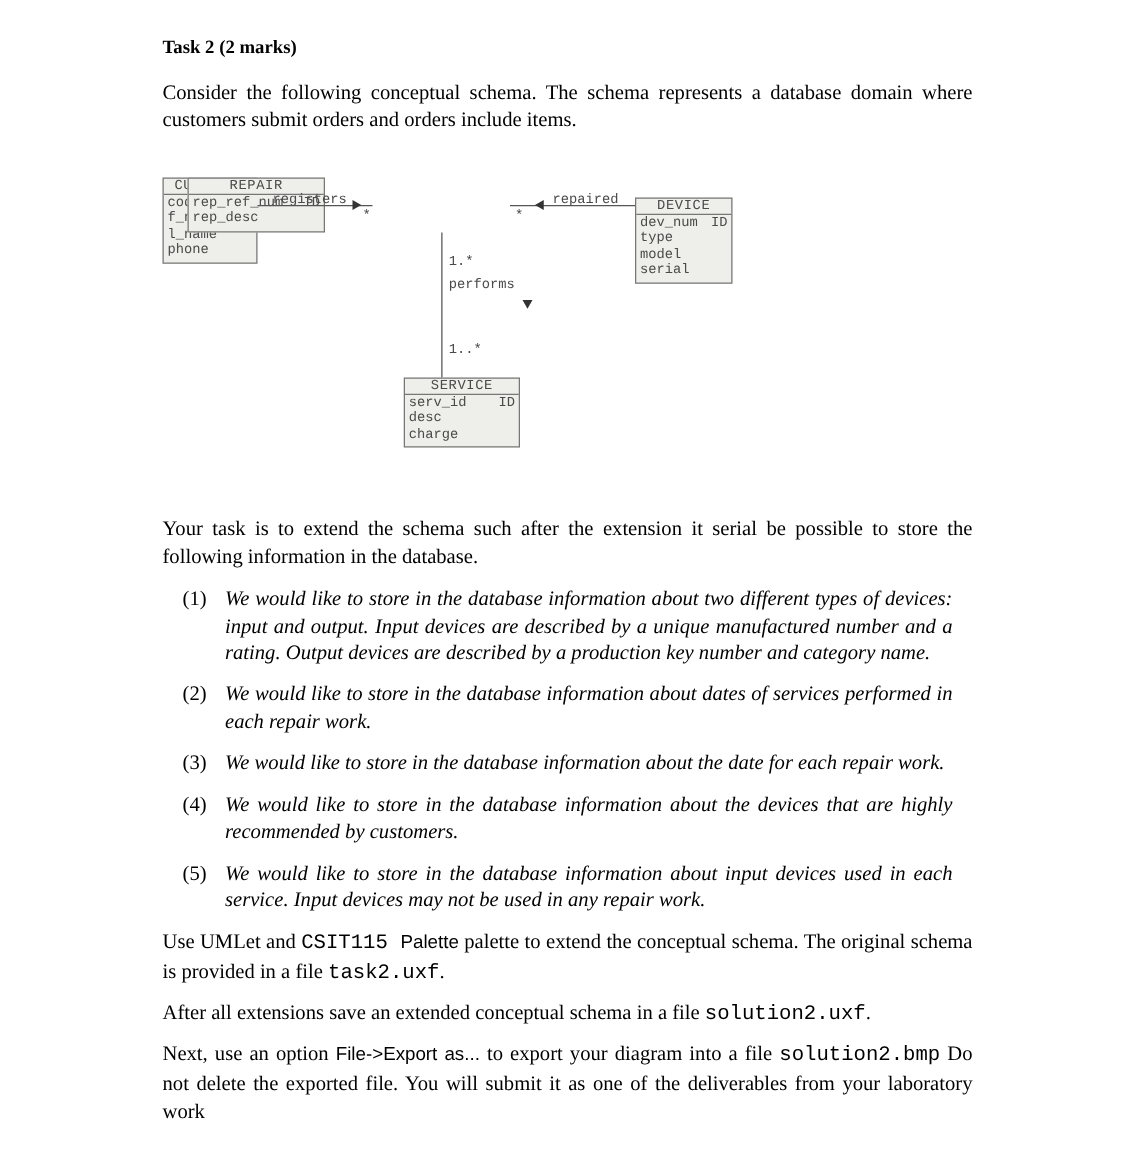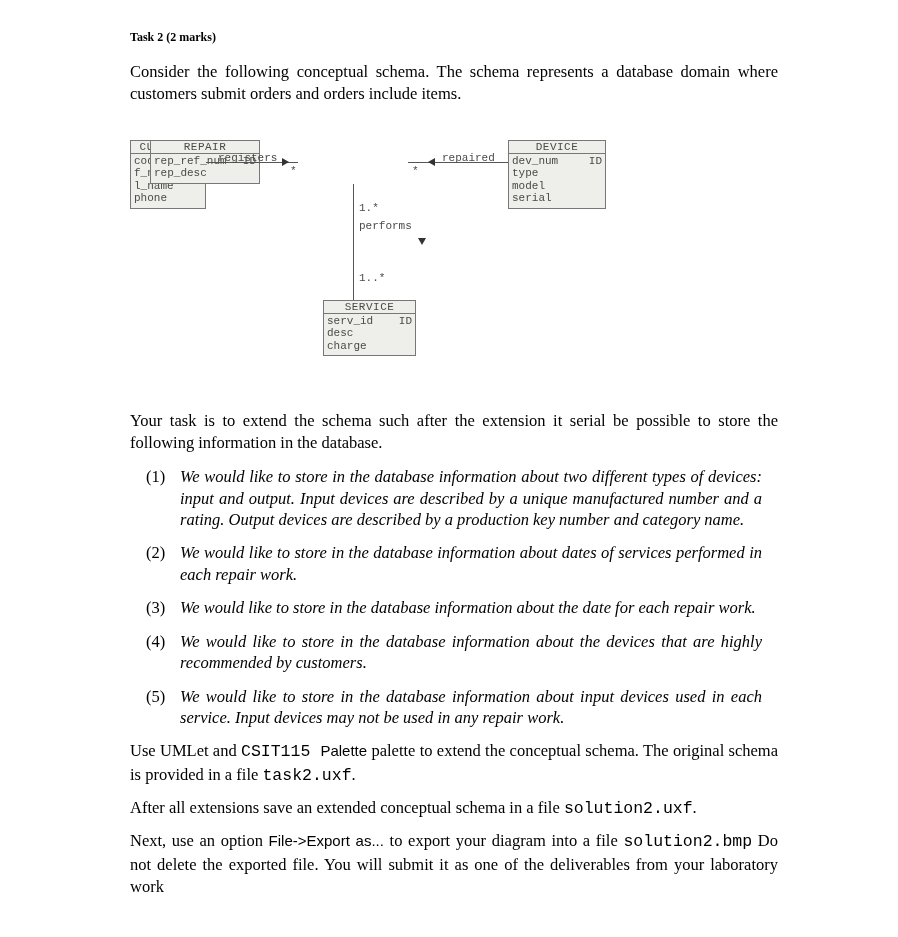--- a/index.html
+++ b/index.html
@@ -11,21 +11,21 @@
     color: #000;
     width: 898px;
   }
   .page {
     padding: 30px 120px 30px 130px;
     box-sizing: border-box;
     width: 898px;
   }
   .title {
     font-weight: bold;
-    font-size: 12px;
+    font-size: 15px;
     margin-bottom: 16px;
   }
   .para {
     font-size: 16.5px;
     line-height: 1.35;
     text-align: justify;
     margin: 10px 0;
   }
   .diagram-wrap {
     margin: 34px 0 40px 0;
@@ -153,21 +153,21 @@
           <div class="row">
               <span class="attr">rep_ref_num</span>
               <span class="idtag">ID</span>
             </div>
           <div class="row">
               <span class="attr">rep_desc</span>
             </div>
         </div>
       </div>
 
-      <div class="entity" style="left:378px;top:0;width:98px;">
+      <div class="entity" style="left:378px;top:16px;width:78px;">
         <div class="hdr">DEVICE</div>
         <div class="body">
           <div class="row">
               <span class="attr">dev_num</span>
               <span class="idtag">ID</span>
             </div>
           <div class="row">
               <span class="attr">type</span>
             </div>
           <div class="row">

